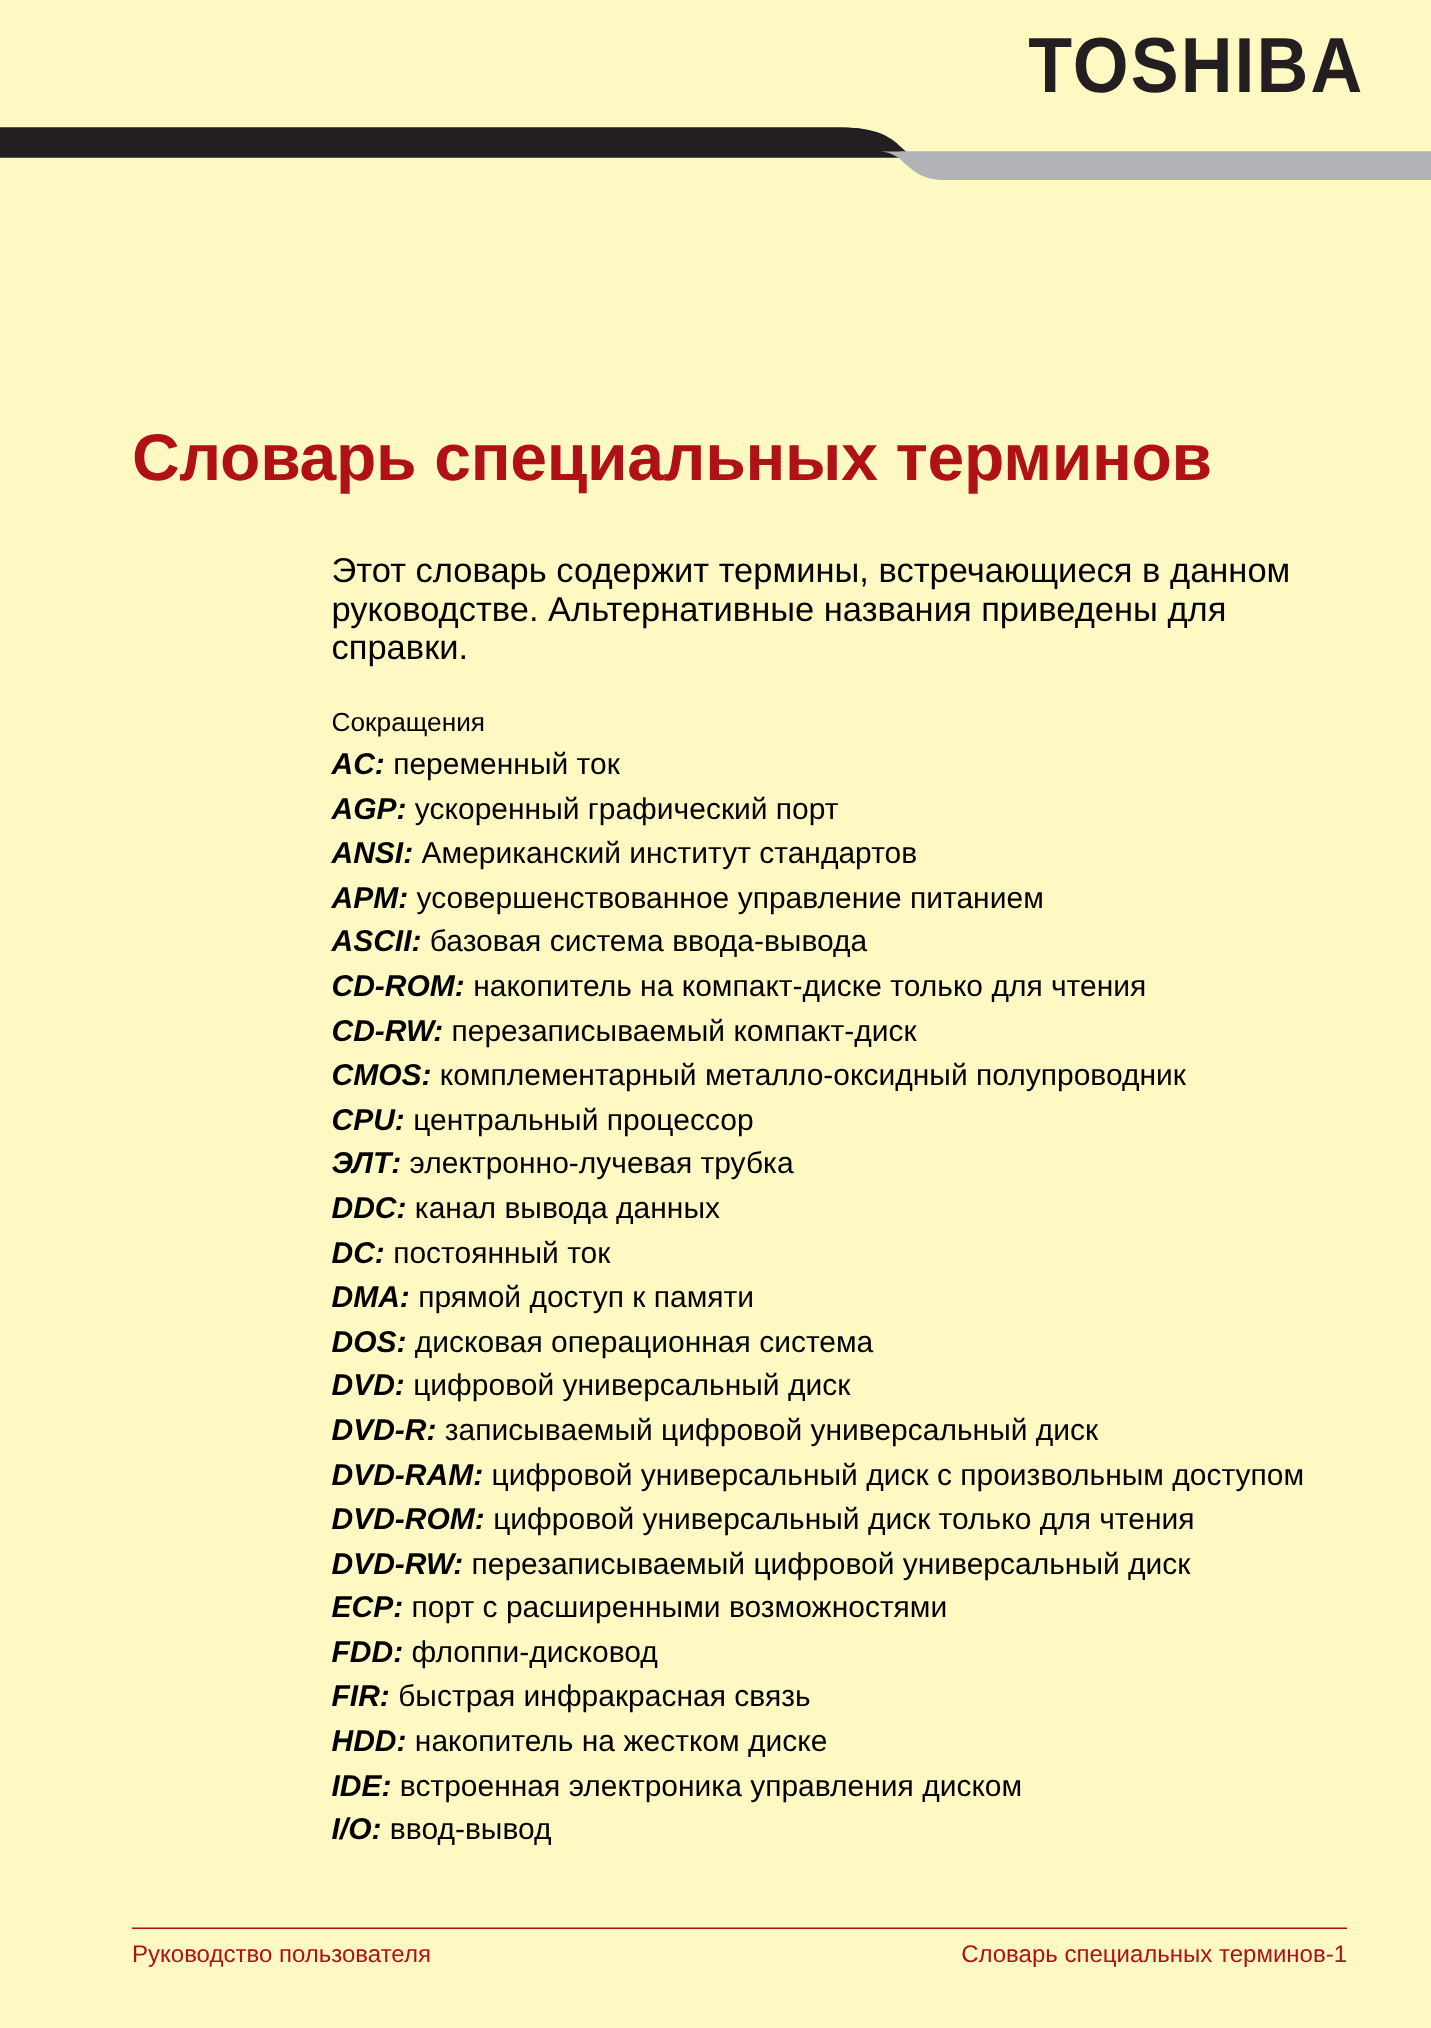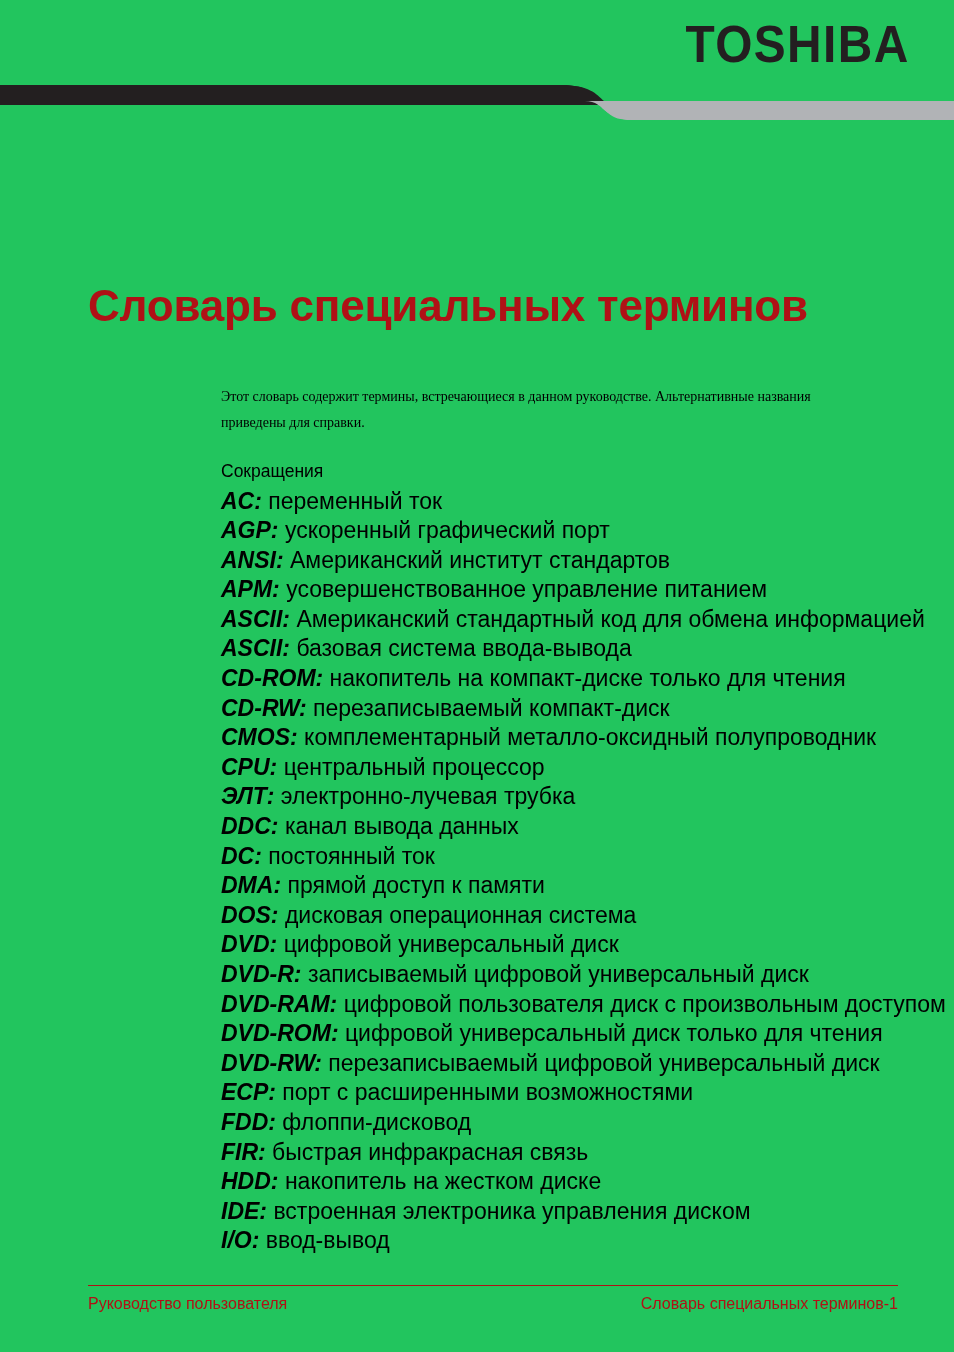--- a/index.html
+++ b/index.html
@@ -10,21 +10,21 @@
   }
   body {
     font-family: "Liberation Sans", "DejaVu Sans", sans-serif;
     color: #000000;
     -webkit-font-smoothing: antialiased;
   }
   .page {
     position: relative;
     width: 954px;
     height: 1352px;
-    background: #22c55e;
+    background: #fef9c3;
     overflow: hidden;
   }
 
   
   .header {
     position: absolute;
     left: 0;
     top: 0;
     width: 954px;
     height: 130px;
@@ -64,40 +64,39 @@
   }
 
   
   .content {
     position: absolute;
     left: 221px;
     top: 368px;
     width: 672px;
   }
   .intro {
-    font-size: 14px;
+    font-size: 23px;
     line-height: 25.5px;
     color: #000000;
-    margin: 16px 0 2px 0;
+    margin: 0 0 2px 0;
     max-width: 640px;
-    font-family: Liberation Serif, serif;
   }
   .section-label {
     font-size: 17.5px;
     line-height: 25.5px;
     color: #000000;
     margin: 24px 0 2px 0;
   }
   .glossary {
     margin: 0;
     padding: 0;
     list-style: none;
   }
   .glossary-entry {
-    font-size: 23px;
+    font-size: 20px;
     line-height: 29.6px;
     color: #000000;
     white-space: nowrap;
   }
   .term {
     font-weight: bold;
     font-style: italic;
   }
   .definition {
     font-weight: normal;
@@ -156,34 +155,33 @@
 
     <p class="intro">Этот словарь содержит термины, встречающиеся в данном руководстве. Альтернативные названия приведены для справки.</p>
 
     <p class="section-label">Сокращения</p>
 
     <ul class="glossary">
       <li class="glossary-entry"><span class="term">AC:</span> <span class="definition">переменный ток</span></li>
       <li class="glossary-entry"><span class="term">AGP:</span> <span class="definition">ускоренный графический порт</span></li>
       <li class="glossary-entry"><span class="term">ANSI:</span> <span class="definition">Американский институт стандартов</span></li>
       <li class="glossary-entry"><span class="term">APM:</span> <span class="definition">усовершенствованное управление питанием</span></li>
-      <li class="glossary-entry"><span class="term">ASCII:</span> <span class="definition">Американский стандартный код для обмена информацией</span></li>
       <li class="glossary-entry"><span class="term">ASCII:</span> <span class="definition">базовая система ввода-вывода</span></li>
       <li class="glossary-entry"><span class="term">CD-ROM:</span> <span class="definition">накопитель на компакт-диске только для чтения</span></li>
       <li class="glossary-entry"><span class="term">CD-RW:</span> <span class="definition">перезаписываемый компакт-диск</span></li>
       <li class="glossary-entry"><span class="term">CMOS:</span> <span class="definition">комплементарный металло-оксидный полупроводник</span></li>
       <li class="glossary-entry"><span class="term">CPU:</span> <span class="definition">центральный процессор</span></li>
       <li class="glossary-entry"><span class="term">ЭЛТ:</span> <span class="definition">электронно-лучевая трубка</span></li>
       <li class="glossary-entry"><span class="term">DDC:</span> <span class="definition">канал вывода данных</span></li>
       <li class="glossary-entry"><span class="term">DC:</span> <span class="definition">постоянный ток</span></li>
       <li class="glossary-entry"><span class="term">DMA:</span> <span class="definition">прямой доступ к памяти</span></li>
       <li class="glossary-entry"><span class="term">DOS:</span> <span class="definition">дисковая операционная система</span></li>
       <li class="glossary-entry"><span class="term">DVD:</span> <span class="definition">цифровой универсальный диск</span></li>
       <li class="glossary-entry"><span class="term">DVD-R:</span> <span class="definition">записываемый цифровой универсальный диск</span></li>
-      <li class="glossary-entry"><span class="term">DVD-RAM:</span> <span class="definition">цифровой пользователя диск с произвольным доступом</span></li>
+      <li class="glossary-entry"><span class="term">DVD-RAM:</span> <span class="definition">цифровой универсальный диск с произвольным доступом</span></li>
       <li class="glossary-entry"><span class="term">DVD-ROM:</span> <span class="definition">цифровой универсальный диск только для чтения</span></li>
       <li class="glossary-entry"><span class="term">DVD-RW:</span> <span class="definition">перезаписываемый цифровой универсальный диск</span></li>
       <li class="glossary-entry"><span class="term">ECP:</span> <span class="definition">порт с расширенными возможностями</span></li>
       <li class="glossary-entry"><span class="term">FDD:</span> <span class="definition">флоппи-дисковод</span></li>
       <li class="glossary-entry"><span class="term">FIR:</span> <span class="definition">быстрая инфракрасная связь</span></li>
       <li class="glossary-entry"><span class="term">HDD:</span> <span class="definition">накопитель на жестком диске</span></li>
       <li class="glossary-entry"><span class="term">IDE:</span> <span class="definition">встроенная электроника управления диском</span></li>
       <li class="glossary-entry"><span class="term">I/O:</span> <span class="definition">ввод-вывод</span></li>
     </ul>
   </div>

